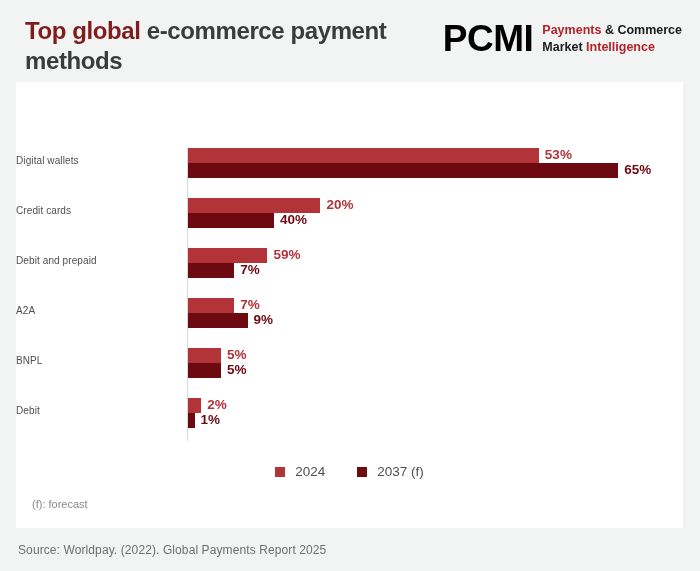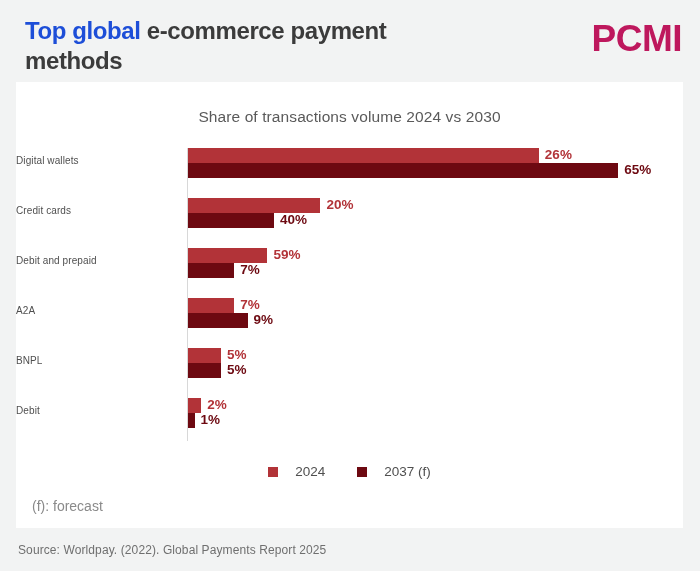--- a/index.html
+++ b/index.html
@@ -26,33 +26,33 @@
   #page-title {
     position: absolute;
     left: 25px; top: 16px;
     width: 380px;
     font-size: 24px;
     font-weight: bold;
     line-height: 1.25;
     letter-spacing: -0.4px;
     color: #3b3b3b;
   }
-  #page-title .accent { color: #1d4ed8; }
+  #page-title .accent { color: #7f1d1d; }
 
   #brand-logo {
     position: absolute;
     right: 18px; top: 20px;
     display: flex;
     align-items: center;
     gap: 9px;
   }
   #brand-mark {
     font-size: 37px;
     font-weight: bold;
-    color: #be185d;
+    color: #000000;
     letter-spacing: -0.5px;
     line-height: 1;
   }
   #brand-tagline {
     font-size: 12.5px;
     font-weight: bold;
     line-height: 1.3;
     color: #1b1b1b;
     white-space: nowrap;
   }
@@ -134,33 +134,33 @@
     position: absolute;
     left: 0; top: 382px;
     width: 667px;
     display: flex;
     justify-content: center;
     gap: 32px;
   }
   .legend-item {
     display: flex;
     align-items: center;
-    gap: 17px;
+    gap: 10px;
     font-size: 13.5px;
     color: #4f4f4f;
   }
   .legend-swatch {
     width: 10px; height: 10px;
     display: inline-block;
   }
 
   #forecast-note {
     position: absolute;
     left: 16px; top: 416px;
-    font-size: 14px;
+    font-size: 11px;
     color: #8a8a8a;
   }
 
   
   #source-line {
     position: absolute;
     left: 18px; top: 543px;
     font-size: 12px;
     color: #6f6f6f;
     letter-spacing: 0.1px;
@@ -170,35 +170,44 @@
 <body>
 
 <div id="header">
   <div id="page-title">
     <span class="accent">Top global</span>
     <span>e-commerce payment methods</span>
   </div>
 
   <div id="brand-logo">
     <div id="brand-mark">PCMI</div>
+    <div id="brand-tagline">
+      <div>
+        <span class="accent">Payments</span>
+        <span>&amp; Commerce</span>
+      </div>
+      <div>
+        <span>Market</span>
+        <span class="accent">Intelligence</span>
+      </div>
+    </div>
   </div>
 </div>
 
 <div id="chart-card">
 
-  <div id="chart-subtitle">Share of transactions volume 2024 vs 2030</div>
 
   <div id="plot">
     <div id="axis-line"></div>
 
   <div class="bar-group" style="top: 0px;">
         <div class="cat-label">Digital wallets</div>
         <div class="bar-row first" style="width: 410.86px;">
           <div class="bar s2024" style="width: 350.86px; background: rgb(178, 51, 56);"></div>
-          <div class="bar-value s2024" style="left: 356.86px; color: rgb(178, 51, 56);">26%</div>
+          <div class="bar-value s2024" style="left: 356.86px; color: rgb(178, 51, 56);">53%</div>
         </div>
         <div class="bar-row second" style="width: 490.3px;">
           <div class="bar s2030" style="width: 430.3px; background: rgb(109, 9, 17);"></div>
           <div class="bar-value s2030" style="left: 436.3px; color: rgb(109, 9, 17);">65%</div>
         </div>
       </div>
       <div class="bar-group" style="top: 50px;">
         <div class="cat-label">Credit cards</div>
         <div class="bar-row first" style="width: 192.4px;">
           <div class="bar s2024" style="width: 132.4px; background: rgb(178, 51, 56);"></div>

